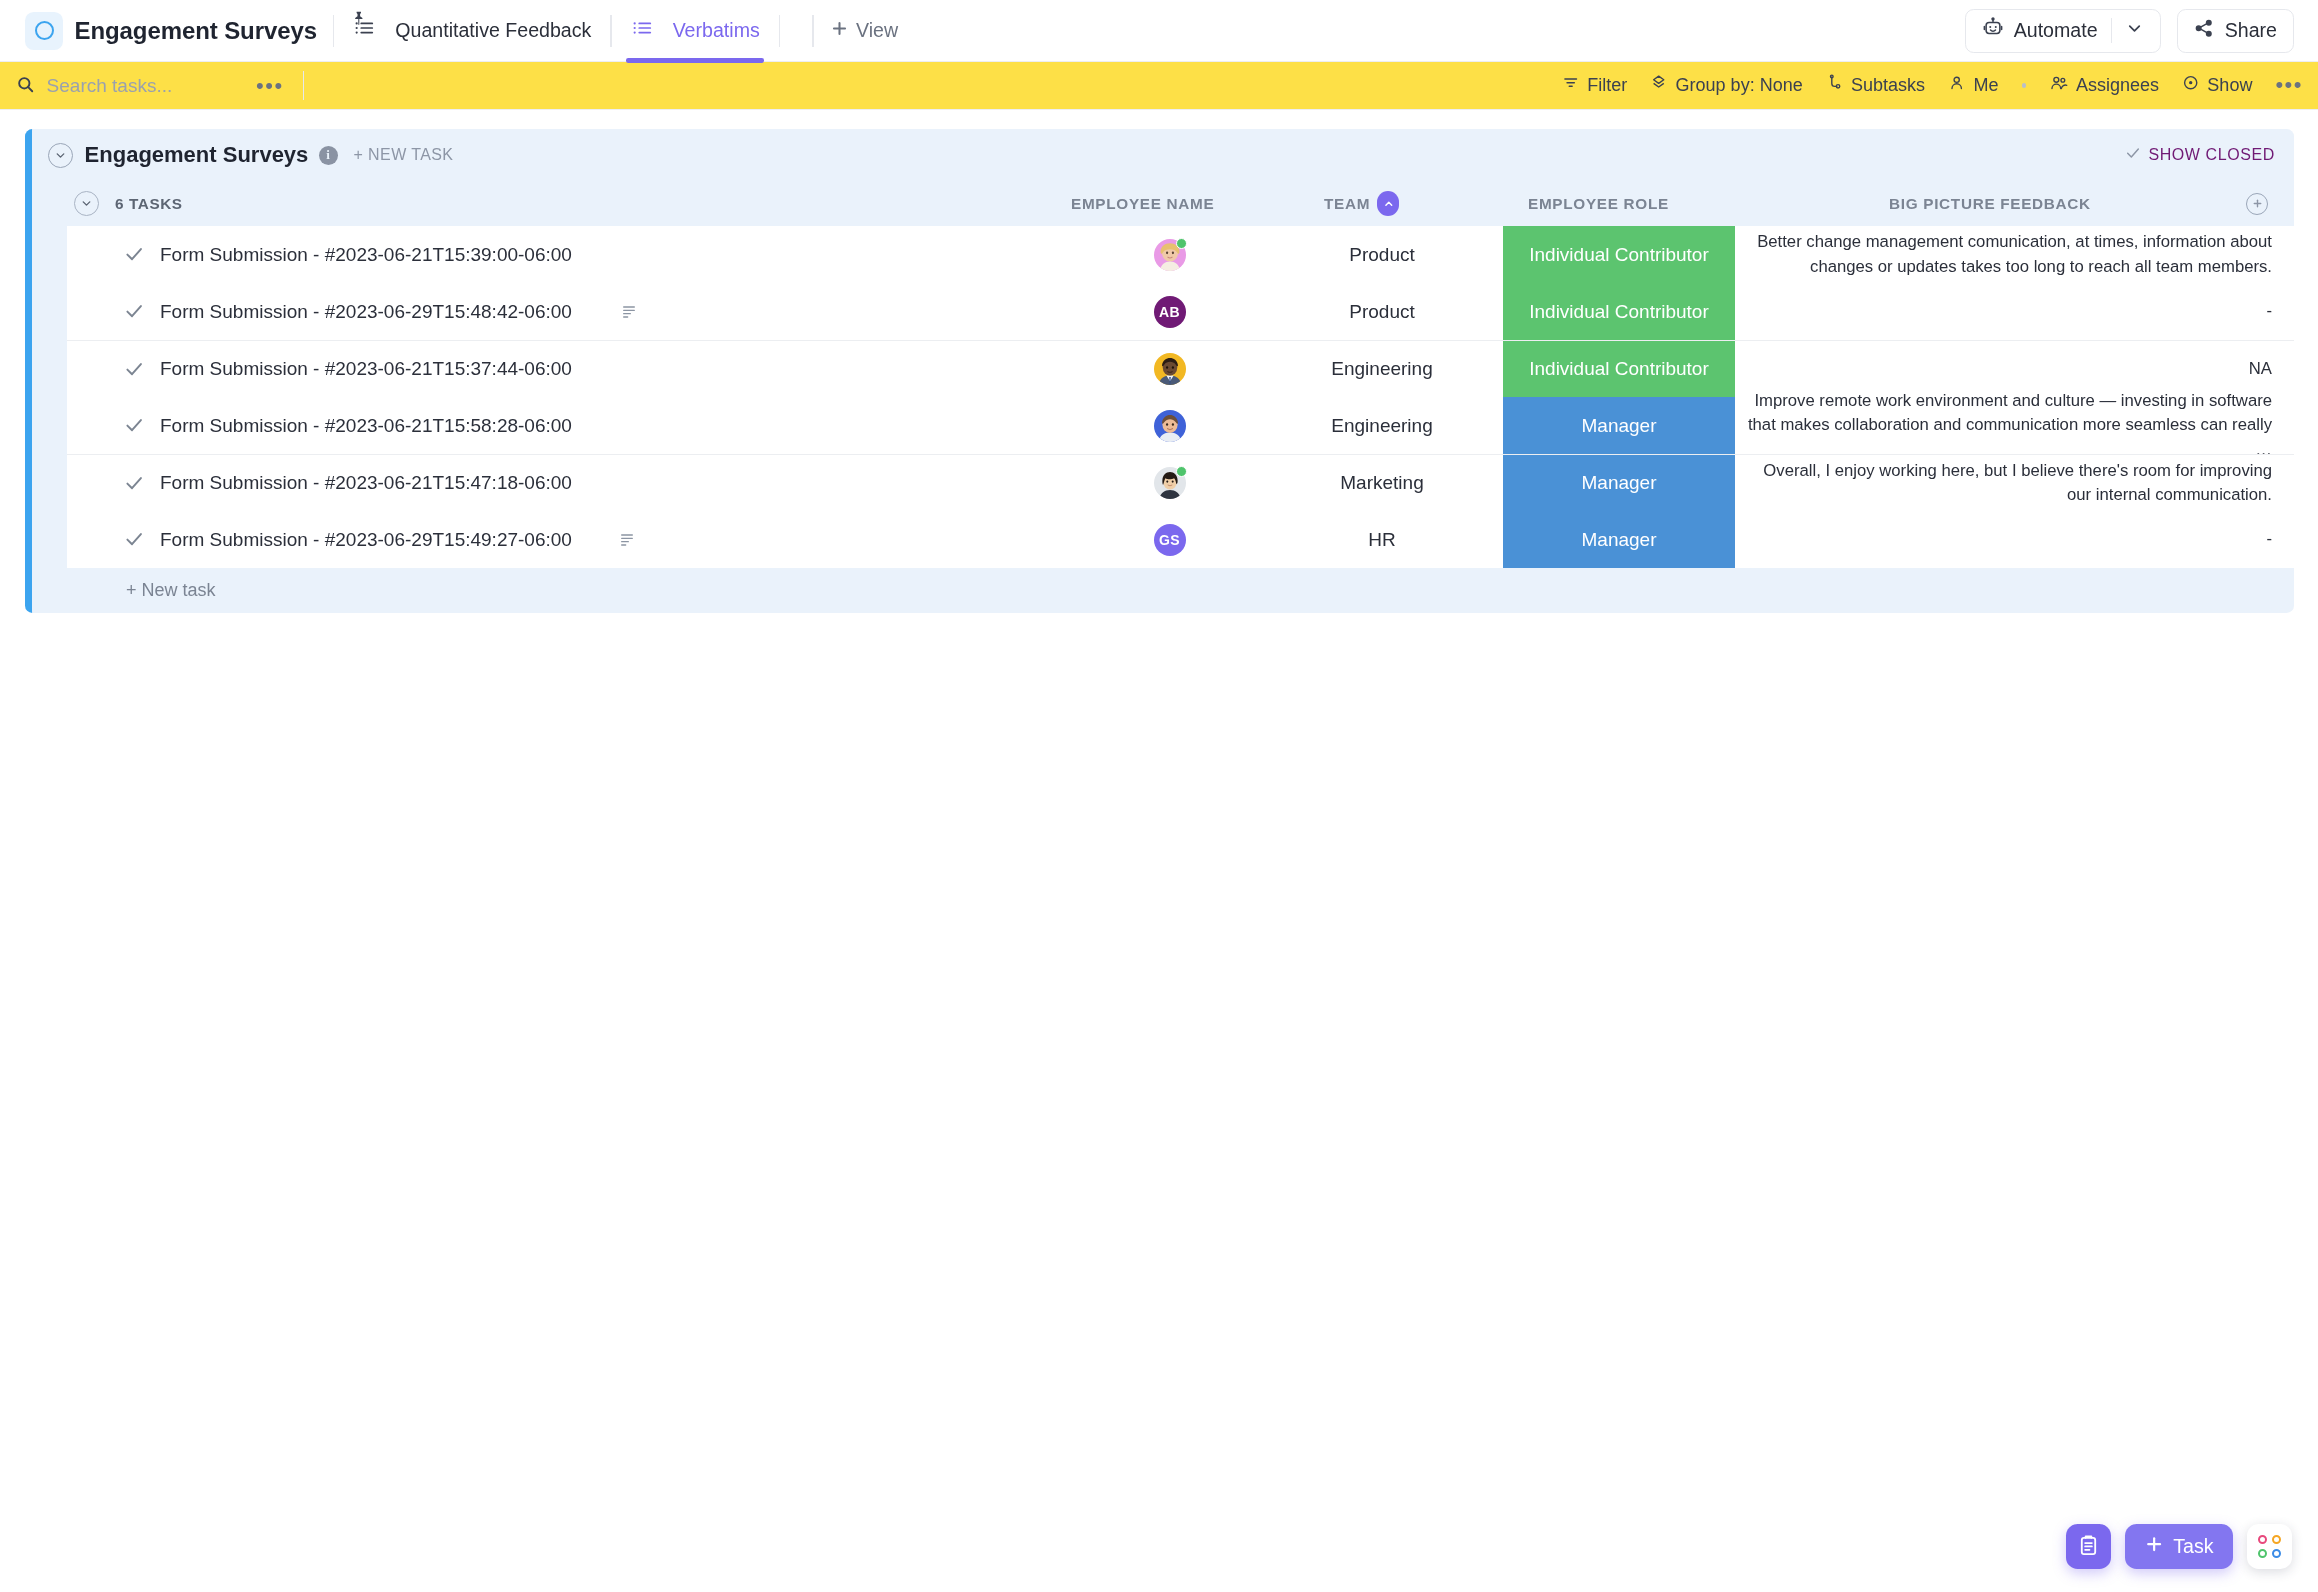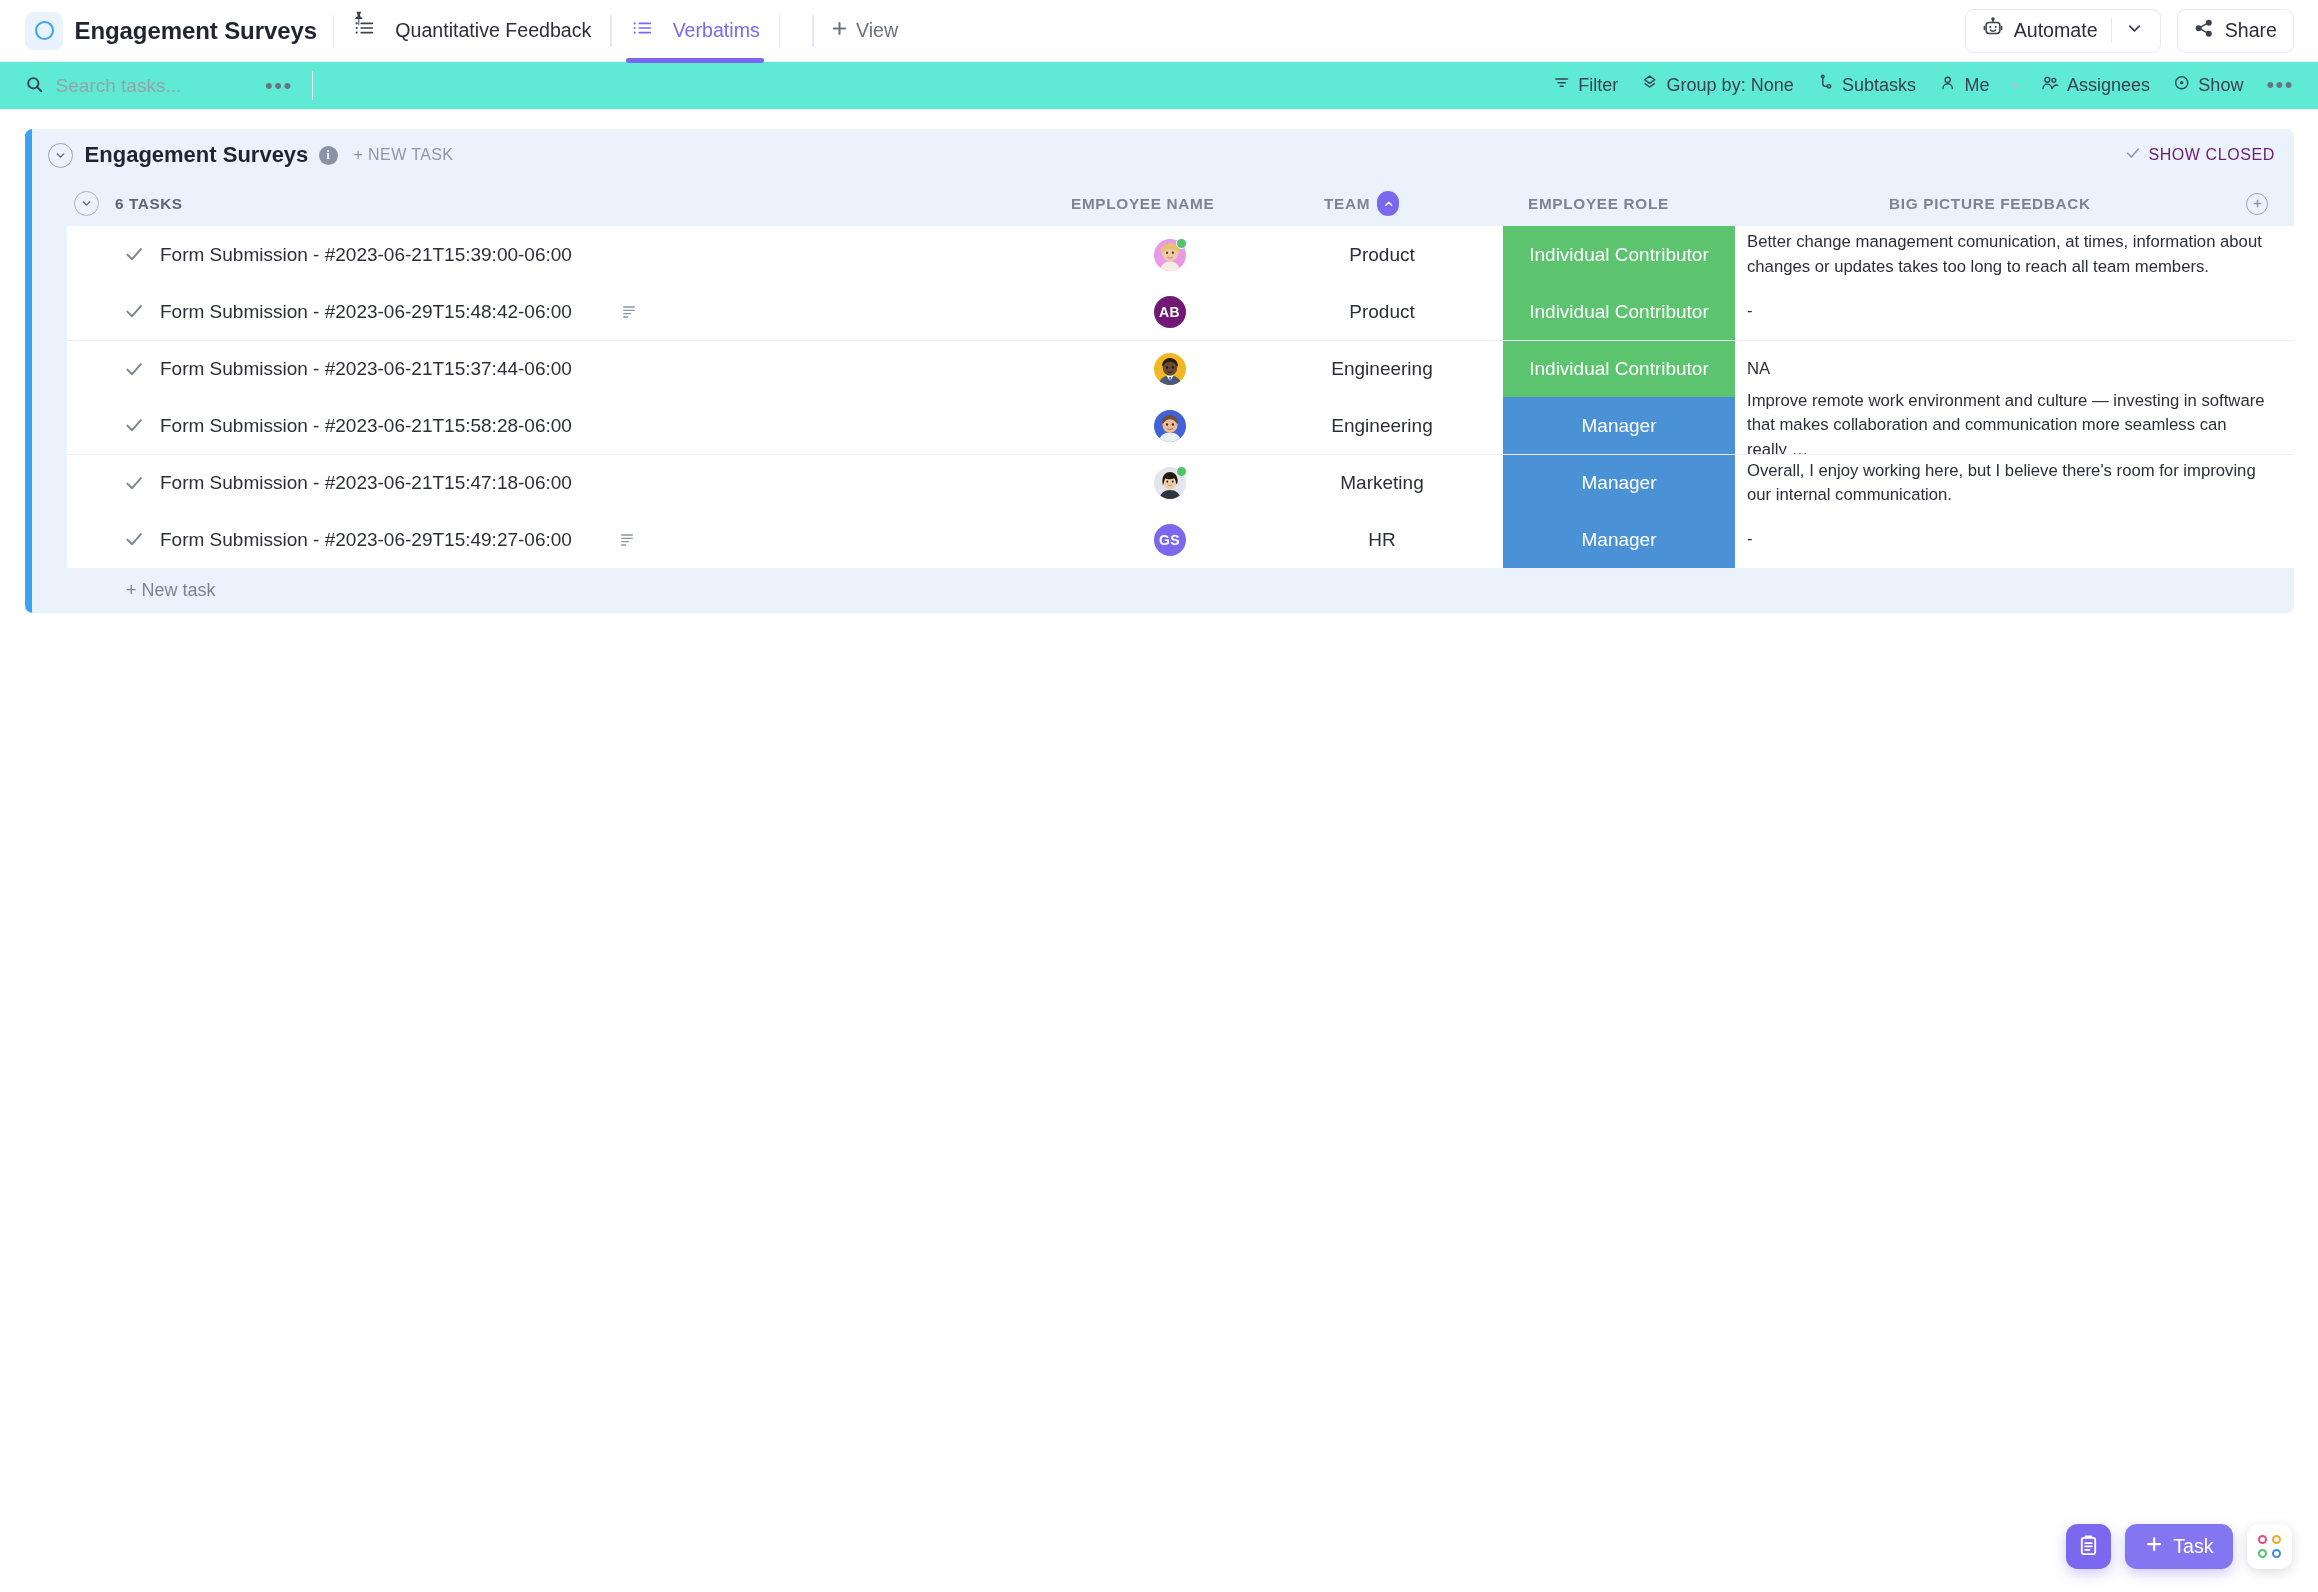--- a/index.html
+++ b/index.html
@@ -95,23 +95,23 @@
   }
   .btn-outline .vsep {
     width: 1.5px; height: 25px; background: #e6e8ed;
     margin: 0 2.9px;
   }
 
   
   .toolbar {
     height: 48px;
     display: flex; align-items: center;
-    padding: 0 25px;
+    padding: 0 16px;
     border-bottom: 1.5px solid #edeef2;
-    background: #5eead4;
+    background: #fde047;
   }
   .search-wrap { display: flex; align-items: center; gap: 11.6px; width: 240px; }
   .search-input {
     border: none; outline: none;
     font-size: 19px;
     color: #2b2f3a;
     font-family: "Liberation Sans", sans-serif;
     background: transparent;
     width: 174px;
   }
@@ -290,24 +290,25 @@
   .cell-role {
     position: absolute;
     left: 1436px; width: 232px;
     height: 57px;
     display: flex; align-items: center; justify-content: center;
     font-size: 19px; color: #ffffff;
     cursor: pointer;
   }
   .cell-feedback {
     position: absolute;
-    left: 1680px; right: 28px;
+    left: 1680px; right: 22px;
     font-size: 16.7px; line-height: 1.45;
     color: #2b2f3a;
     cursor: pointer;
+    text-align: right;
   }
   .newtask-row {
     height: 45px;
     display: flex; align-items: center;
     padding-left: 94px;
     font-size: 18px; color: #7b8493;
     cursor: pointer;
   }
 
   

